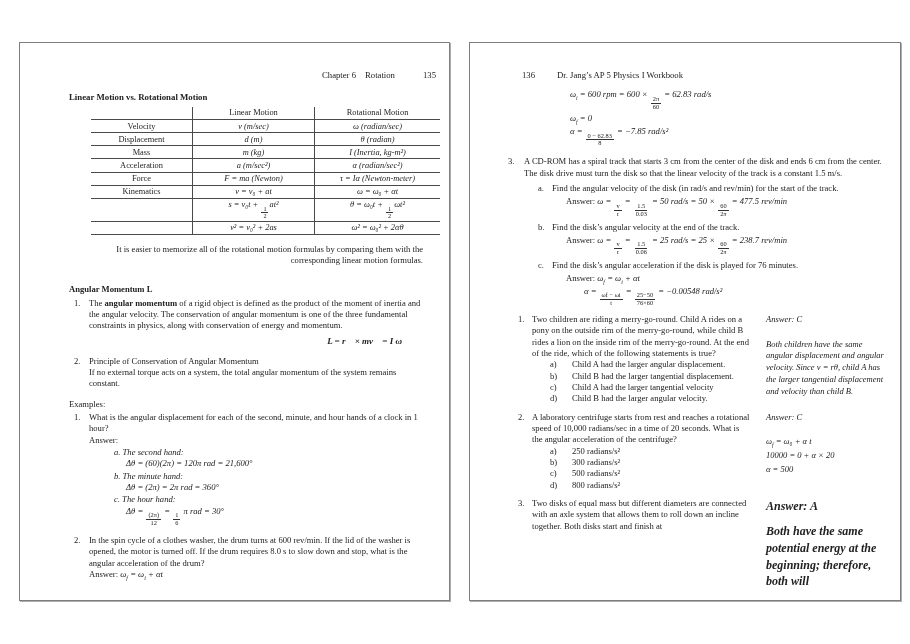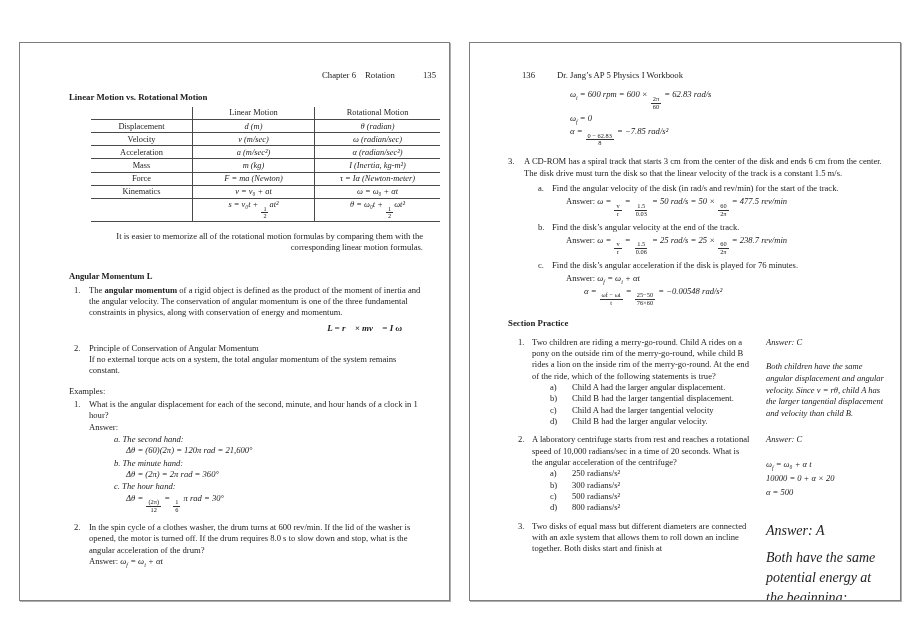--- a/index.html
+++ b/index.html
@@ -61,21 +61,21 @@
   .p3-ans2{margin:1px 0 0 46px;}
   .sp-head{margin:11px 0 0 38px;font-weight:bold;font-size:8.8px;}
   .pq{display:flex;margin:7px 10px 0 48px;}
   .q-num{flex:none;width:14px;}
   .q-body{flex:none;width:219px;}
   .opt{display:flex;margin-left:18px;}
   .opt-l{flex:none;width:22px;}
   .a-col{margin-left:15px;width:134px;font-style:italic;font-size:8.5px;line-height:1.38;}
   .a-col .ans{margin-bottom:13px;}
   .a-col .expl-eq{margin-bottom:2px;}
-  .a-col.small{font-size:14px;line-height:1.4;}
+  .a-col.small{font-size:12px;line-height:1.4;font-weight:bold;}
   .a-col.small .ans{margin-bottom:8px;}
 </style>
 </head>
 <body>
 
 <section class="page page-left">
   <header class="ph ph-l">
     <span>Chapter 6</span><span class="gap-s">Rotation</span><span class="gap-l">135</span>
   </header>
 
@@ -85,38 +85,38 @@
   <table class="cmp">
     <thead>
       <tr>
         <th></th>
         <th>Linear Motion</th>
         <th>Rotational Motion</th>
       </tr>
     </thead>
     <tbody>
         <tr>
+          <td>Velocity</td>
+          <td><i>v (m/sec)</i></td>
+          <td><i>ω (radian/sec)</i></td>
+        </tr>
+        <tr>
           <td>Displacement</td>
           <td><i>d (m)</i></td>
           <td><i>θ (radian)</i></td>
         </tr>
         <tr>
-          <td>Velocity</td>
-          <td><i>v (m/sec)</i></td>
-          <td><i>ω (radian/sec)</i></td>
+          <td>Mass</td>
+          <td><i>m (kg)</i></td>
+          <td><i>I (Inertia, kg-m²)</i></td>
         </tr>
         <tr>
           <td>Acceleration</td>
           <td><i>a (m/sec²)</i></td>
           <td><i>α (radian/sec²)</i></td>
-        </tr>
-        <tr>
-          <td>Mass</td>
-          <td><i>m (kg)</i></td>
-          <td><i>I (Inertia, kg-m²)</i></td>
         </tr>
         <tr>
           <td>Force</td>
           <td><i>F = ma (Newton)</i></td>
           <td><i>τ = Iα (Newton-meter)</i></td>
         </tr>
         <tr>
           <td>Kinematics</td>
           <td><i>v = v₀ + at</i></td>
           <td><i>ω = ω₀ + αt</i></td>
@@ -124,20 +124,25 @@
         <tr>
           <td></td>
           <td><i>s = v₀t + </i><span class="frac">
               <span class="num">1</span>
               <span class="den">2</span>
             </span><i>at²</i></td>
           <td><i>θ = ω₀t + </i><span class="frac">
               <span class="num">1</span>
               <span class="den">2</span>
             </span><i>ωt²</i></td>
+        </tr>
+        <tr>
+          <td></td>
+          <td><i>v² = v₀² + 2as</i></td>
+          <td><i>ω² = ω₀² + 2αθ</i></td>
         </tr>
       </tbody>
   </table>
 
   <p class="note">It is easier to memorize all of the rotational motion formulas by comparing them with the corresponding linear motion formulas.</p>
 
   <div class="am-head">Angular Momentum L</div>
 
   <div class="li">
     <span class="li-num">1.</span>
@@ -252,21 +257,20 @@
                 <span class="den">t</span>
               </span><i> = </i><span class="frac">
                 <span class="num">25−50</span>
                 <span class="den">76×60</span>
               </span><i> = −0.00548 rad/s²</i></div>
           </div>
         </div>
     </div>
   </div>
 
-  <div class="sp-head">Section Practice</div>
 
   <div id="pq-list">
       <div class="pq">
         <span class="q-num">1.</span>
         <div class="q-body">
           <div>Two children are riding a merry-go-round. Child A rides on a pony on the outside rim of the merry-go-round, while child B rides a lion on the inside rim of the merry-go-round. At the end of the ride, which of the following statements is true?</div>
           <div class="opt">
             <span class="opt-l">a)</span>
             <span>Child A had the larger angular displacement.</span>
           </div>

